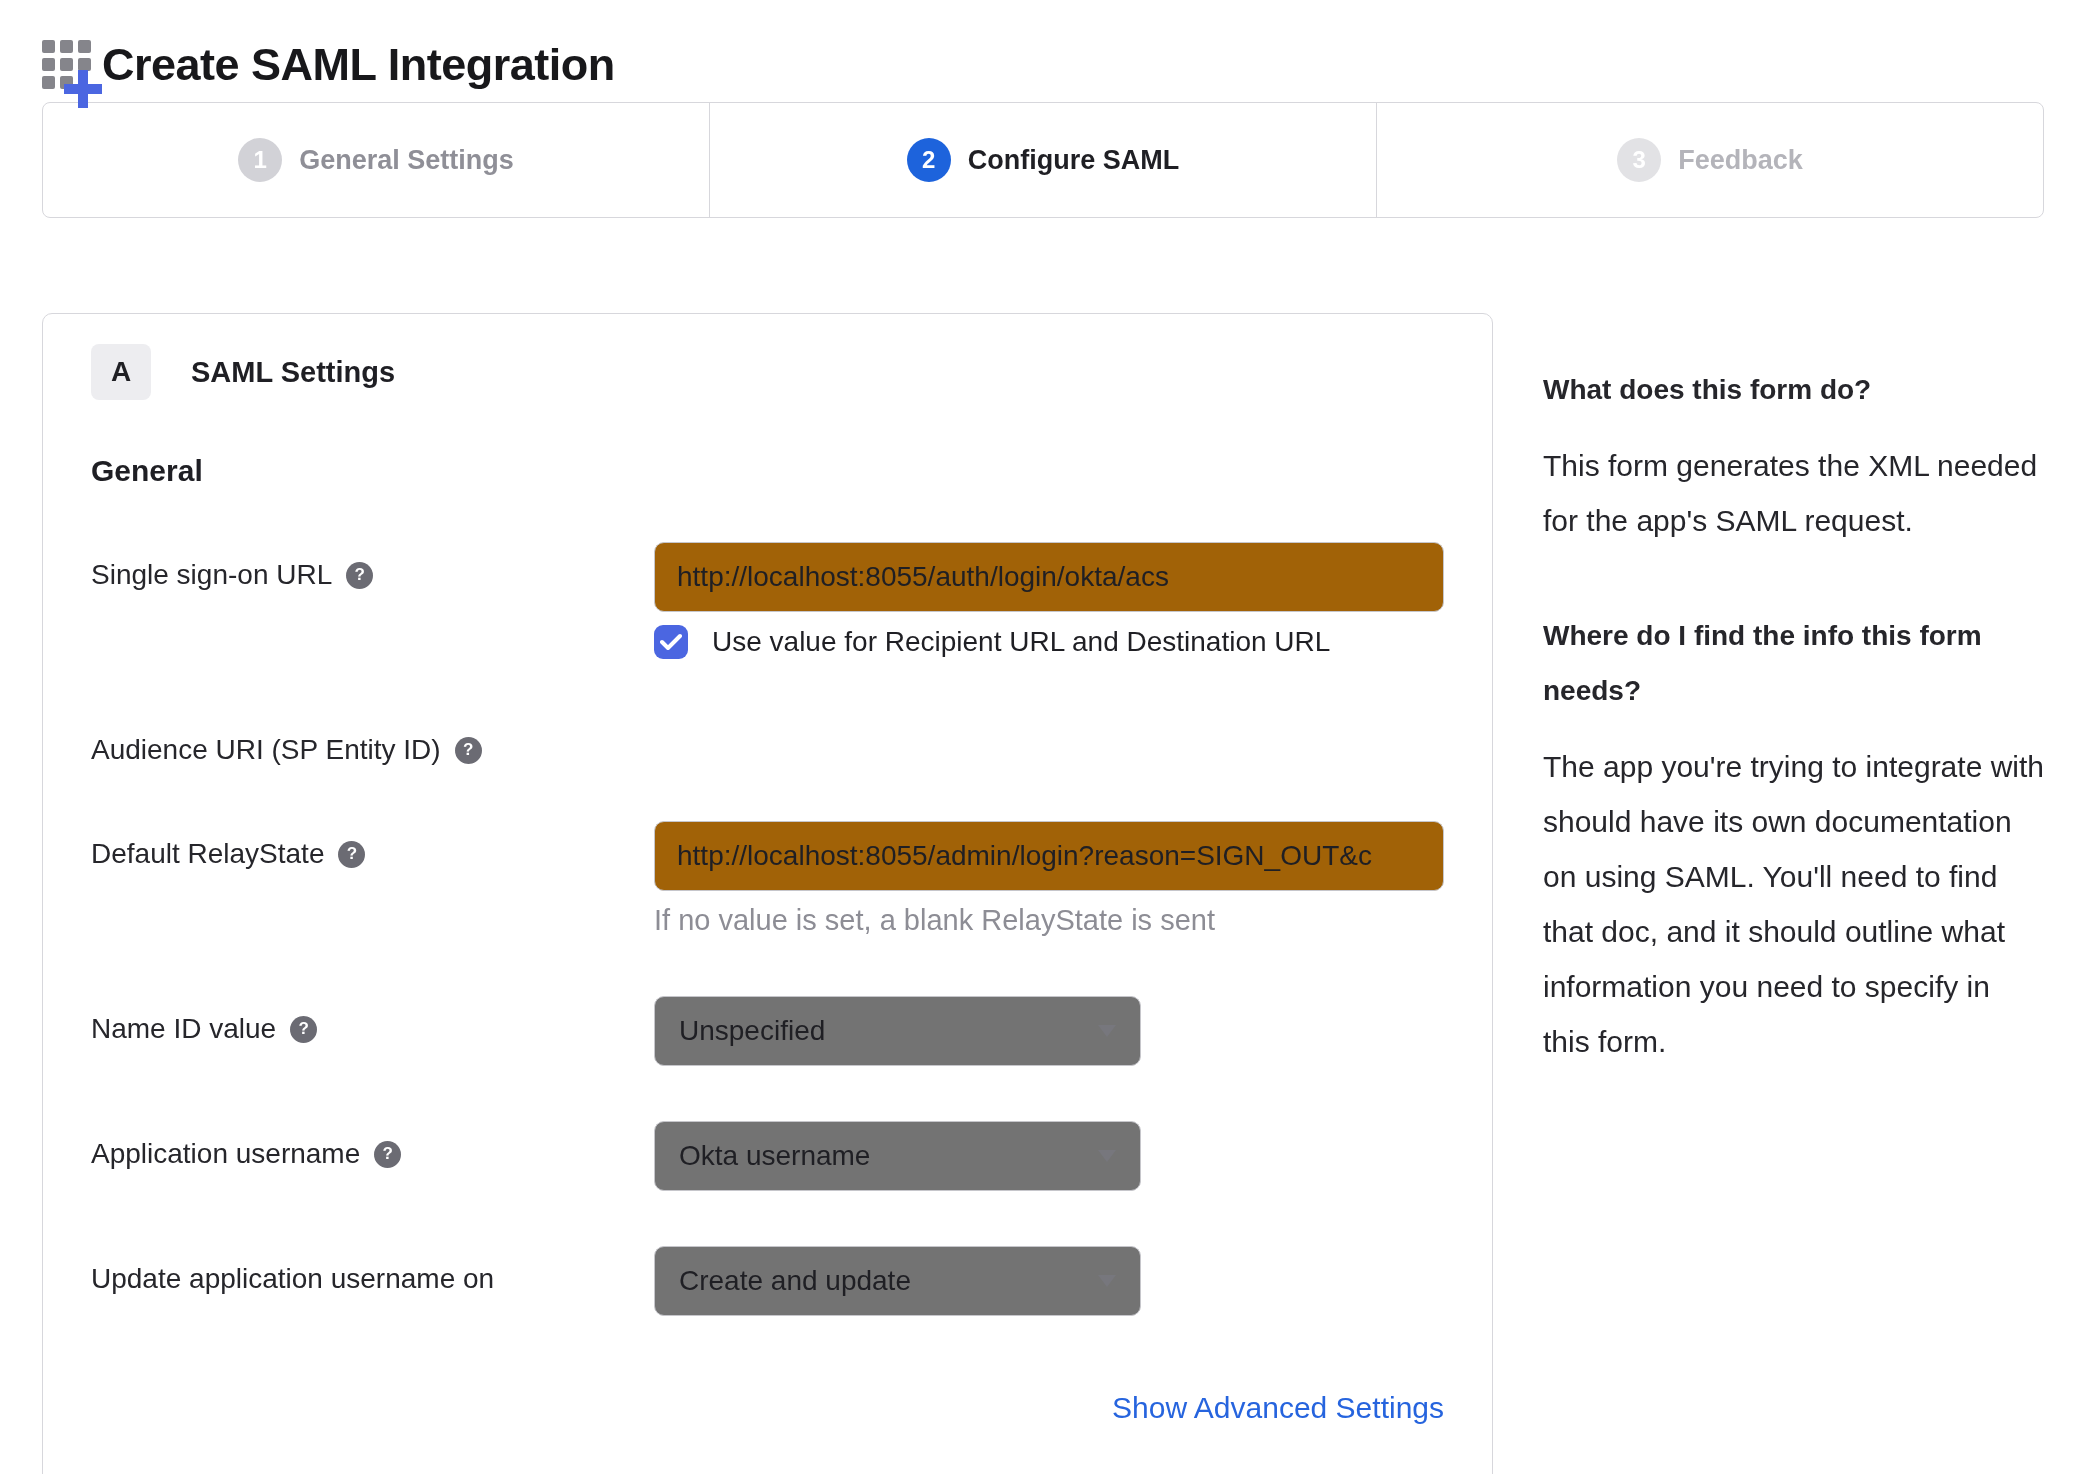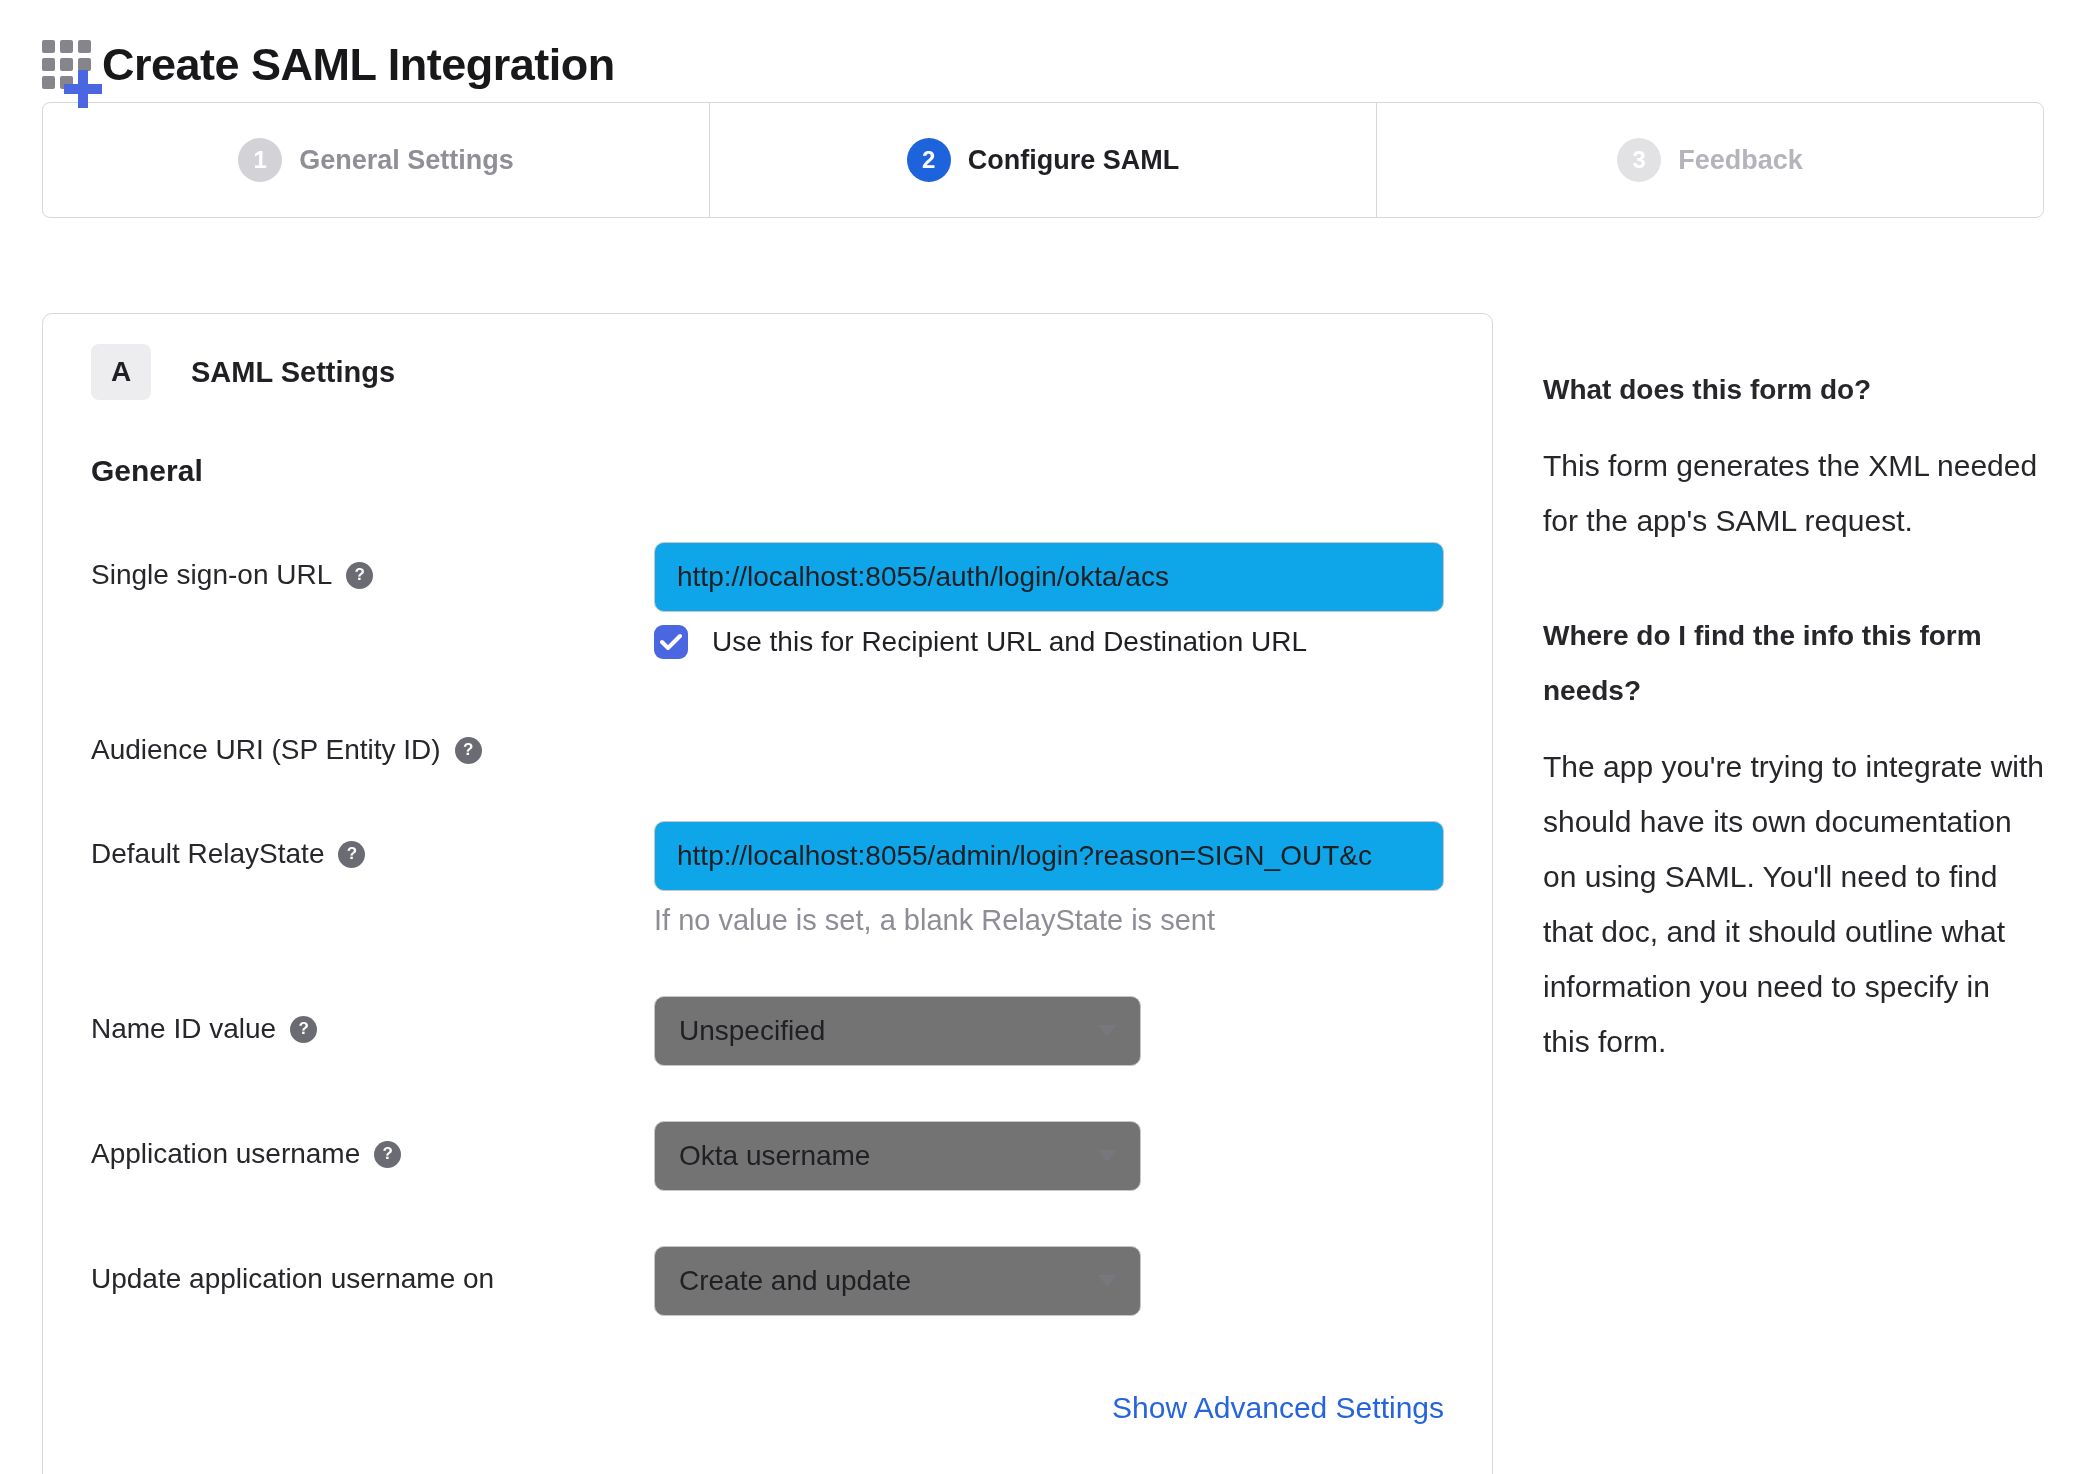--- a/index.html
+++ b/index.html
@@ -72,21 +72,21 @@
   .help-icon {
     display: inline-flex; width: 27px; height: 27px; border-radius: 50%;
     background: #6b6b73; color: #ffffff; font-size: 17px; font-weight: 700;
     align-items: center; justify-content: center; margin-left: 14px; vertical-align: middle;
   }
   .text-input {
     width: 790px; height: 70px;
     border: 1.5px solid #c6c6cb; border-radius: 10px;
     padding: 0 22px; font-size: 28px; color: #1f1f24;
     font-family: "Liberation Sans", sans-serif;
-    background: #0ea5e9; outline: none;
+    background: #a16207; outline: none;
     white-space: nowrap; overflow: hidden;
   }
   .select {
     width: 487px; height: 70px;
     border: 1.5px solid #c6c6cb; border-radius: 10px;
     padding: 0 24px; background: #737373;
     display: flex; align-items: center; justify-content: space-between;
     font-size: 28px; color: #1f1f24; cursor: pointer;
   }
   .caret-down {
@@ -175,21 +175,21 @@
           <span class="flabel">Single sign-on URL</span><span class="help-icon">?</span>
         </div>
         <input class="text-input" type="text" value="http://localhost:8055/auth/login/okta/acs" style="">
       </div>
       <div class="checkbox-row">
         <div class="checkbox">
           <svg width="22" height="18" viewBox="0 0 22 18">
             <polyline points="2,9 8,15 20,3" fill="none" stroke="#ffffff" stroke-width="4" stroke-linecap="round" stroke-linejoin="round"></polyline>
           </svg>
         </div>
-        <div class="checkbox-label">Use this for Recipient URL and Destination URL</div>
+        <div class="checkbox-label">Use value for Recipient URL and Destination URL</div>
       </div>
 
       <div class="frow mt-row2">
         <div class="flabel-col">
           <span class="flabel">Audience URI (SP Entity ID)</span><span class="help-icon">?</span>
         </div>
       </div>
 
       <div class="frow mt-row3">
         <div class="flabel-col">

